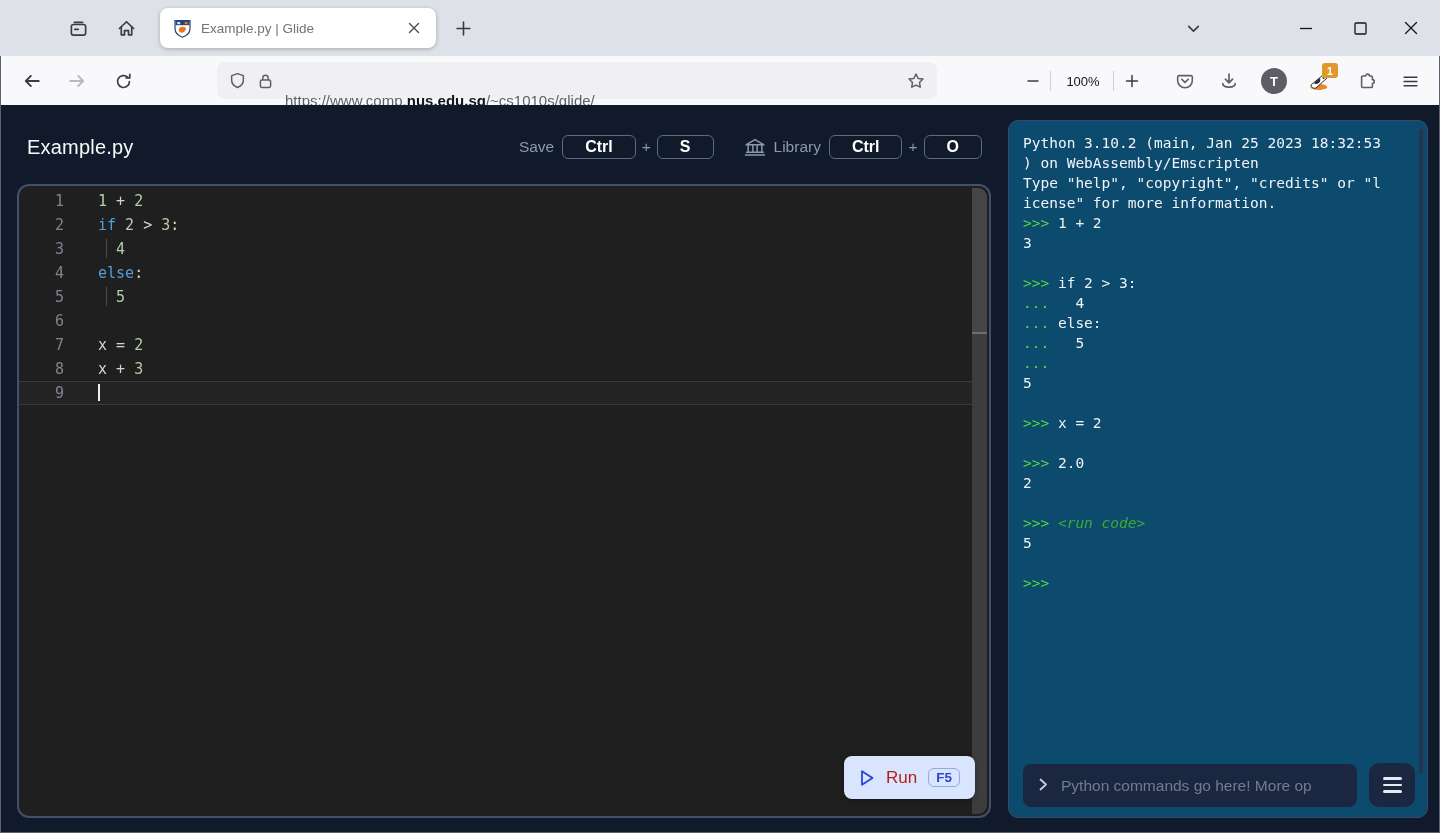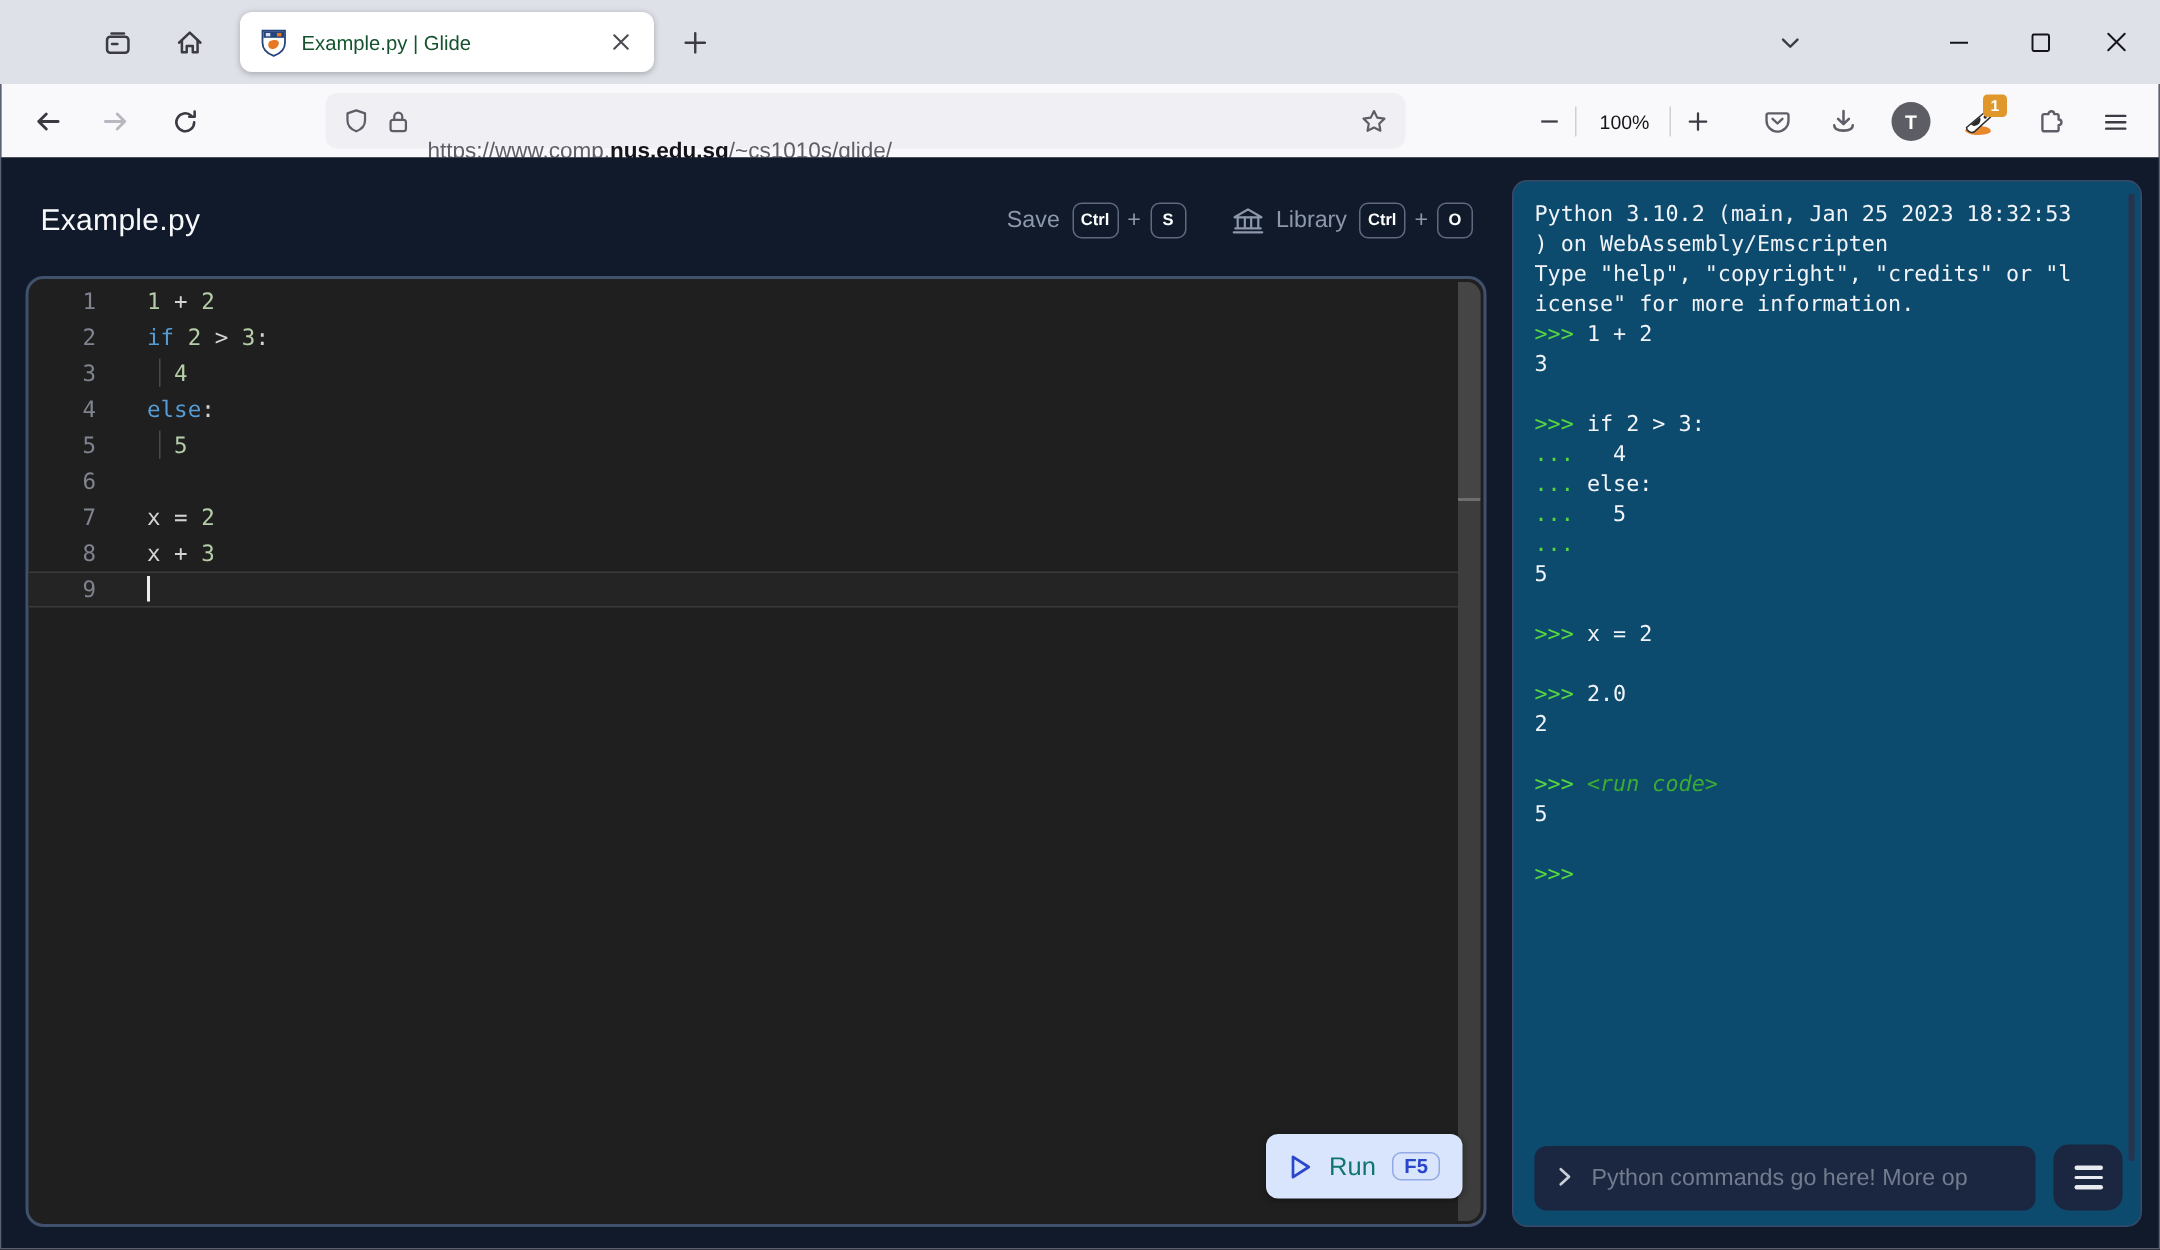--- a/index.html
+++ b/index.html
@@ -8,62 +8,62 @@
     position:relative; width:1440px; height:833px; overflow:hidden;
     font-family:"Liberation Sans", sans-serif;
     box-shadow: inset 0 0 0 1px #5a6172;
     background:#101a2b;
   }
   
   .tabstrip { position:absolute; left:0; top:0; width:1440px; height:56px; background:#dee1e7; }
   .tool-ic { position:absolute; width:30px; height:30px; top:13px; display:flex; align-items:center; justify-content:center; border-radius:4px; }
   .tab { position:absolute; left:160px; top:8px; width:276px; height:40px; background:#ffffff; border-radius:8px;
          box-shadow:0 1px 4px rgba(0,0,0,.25); display:flex; align-items:center; padding:0 10px 0 14px; }
-  .tab-title { flex:1; margin-left:10px; font-size:13.5px; color:#14532d; white-space:nowrap; overflow:hidden; }
+  .tab-title { flex:1; margin-left:10px; font-size:13.5px; color:#737373; white-space:nowrap; overflow:hidden; }
   .tab-close { width:24px; height:24px; display:flex; align-items:center; justify-content:center; border-radius:4px; }
   
   .navbar { position:absolute; left:1px; top:56px; width:1438px; height:49px; background:#f9f9fb; }
   .nav-ic { position:absolute; top:9px; width:32px; height:32px; display:flex; align-items:center; justify-content:center; border-radius:4px; }
   .urlbar { position:absolute; left:216px; top:6px; width:720px; height:37px; background:#f0f0f4; border-radius:8px;
             display:flex; align-items:center; padding:0 12px; }
   .urlbar .sep-ic { margin-right:12px; display:flex; }
   .url-text { flex:1; font-size:15px; white-space:nowrap; overflow:hidden; color:#5f5e68;margin-top:40px; }
   .url-text .domain { color:#15141a; font-weight:600; }
   .zoom-label { position:absolute; top:9px; left:1056px; width:52px; height:32px; display:flex; align-items:center; justify-content:center; font-size:13px; color:#15141a; }
   .vdiv { position:absolute; top:15px; width:1px; height:20px; background:#cfcfd8; }
   .avatar { width:26px; height:26px; border-radius:50%; background:#5d5d66; color:#fff; font-size:13px; font-weight:700; display:flex; align-items:center; justify-content:center; }
   .ext-badge { position:absolute; top:-6px; right:-7px; min-width:16px; height:15px; background:#e0982c; border-radius:3px;
                color:#fff; font-size:10.5px; font-weight:700; display:flex; align-items:center; justify-content:center; padding:0 3px; }
   
   .content { position:absolute; left:1px; top:105px; width:1438px; height:727px; background:#101a2b; }
   .page-title { position:absolute; left:26px; top:31px; font-size:20px; color:#f7f8fa; letter-spacing:.2px; }
   .hdr-toolbar { position:absolute; right:457px; top:28px; height:28px; display:flex; align-items:center; gap:8px; color:#8d98ac; font-size:15.5px; }
-  .kbd { display:inline-flex; align-items:center; justify-content:center; min-width:24px; height:24px; padding:0 5px;
-         border:1.5px solid #5f6a80; border-radius:6px; color:#ffffff; font-weight:700; font-size:11px; }
+  .kbd { display:inline-flex; align-items:center; justify-content:center; min-width:24px; height:24px; padding:0 22px;
+         border:1.5px solid #5f6a80; border-radius:6px; color:#ffffff; font-weight:700; font-size:16px; }
   .kbd-plus { color:#8d98ac; margin:0 -2px; }
   .toolbar-gap { width:14px; }
   
   .editor { position:absolute; left:16px; top:79px; width:974px; height:634px; background:#1f1f1f;
             border:2px solid #41506b; border-radius:12px; }
   .code-lines { position:absolute; left:0; top:3px; right:17px; font-family:"DejaVu Sans Mono", monospace; font-size:15px; }
   .code-row { display:flex; height:24px; line-height:24px; }
   .code-row.active { border-top:1px solid #3a3a3a; border-bottom:1px solid #3a3a3a; background:#242424; line-height:22px; }
   .gutter { width:45px; text-align:right; color:#7f8490; flex:none; }
   .code { position:relative; margin-left:34px; white-space:pre; color:#d4d4d4; }
   .tk-num { color:#b5cea8; }
   .tk-kw { color:#569cd6; }
   .tk-op { color:#d4d4d4; }
   .tk-plain { color:#d4d4d4; }
   .indent-guide { position:absolute; left:8px; top:2px; width:1px; height:19px; background:#4a4a4a; }
   .cursor { display:inline-block; width:2px; height:17px; background:#eceff2; vertical-align:-3px; }
   .ed-scrollbar { position:absolute; top:2px; right:2px; bottom:2px; width:15px; background:#3d3d3d; border-radius:0 9px 9px 0; }
   .ed-thumb { position:absolute; top:0; left:0; right:0; height:146px; background:#454545; border-bottom:2px solid #6e6e6e; border-radius:0 9px 0 0; }
   .run-btn { position:absolute; right:14px; bottom:17px; height:43px; padding:0 15px; background:#d9e5fc; border:none;
              border-radius:8px; display:flex; align-items:center; gap:11px; cursor:pointer; box-shadow:0 1px 5px rgba(0,0,0,.35); }
-  .run-label { color:#0f766e; font-size:17px; font-family:"Liberation Sans", sans-serif; }
+  .run-label { color:#b91c1c; font-size:17px; font-family:"Liberation Sans", sans-serif; }
   .run-key { border:1.5px solid #93a9e4; border-radius:6px; padding:1px 7px; color:#2946cc; font-size:13.5px; font-weight:600; }
   
   .console { position:absolute; left:1007px; top:15px; width:420px; height:698px; background:#0c4a6e;
              border:1.5px solid #3a4968; border-radius:10px; }
   .console-out { position:absolute; left:14px; top:12px; right:10px; font-family:"DejaVu Sans Mono", monospace;
                  font-size:14.5px; line-height:20px; color:#f0f3f7; }
   .console-line { height:20px; white-space:pre; overflow:hidden; }
   .prompt { color:#57d73f; }
   .runcode { color:#3cab33; font-style:italic; }
   .con-scroll { position:absolute; right:4px; top:8px; width:4px; height:645px; background:#28344e; border-radius:2px; }

